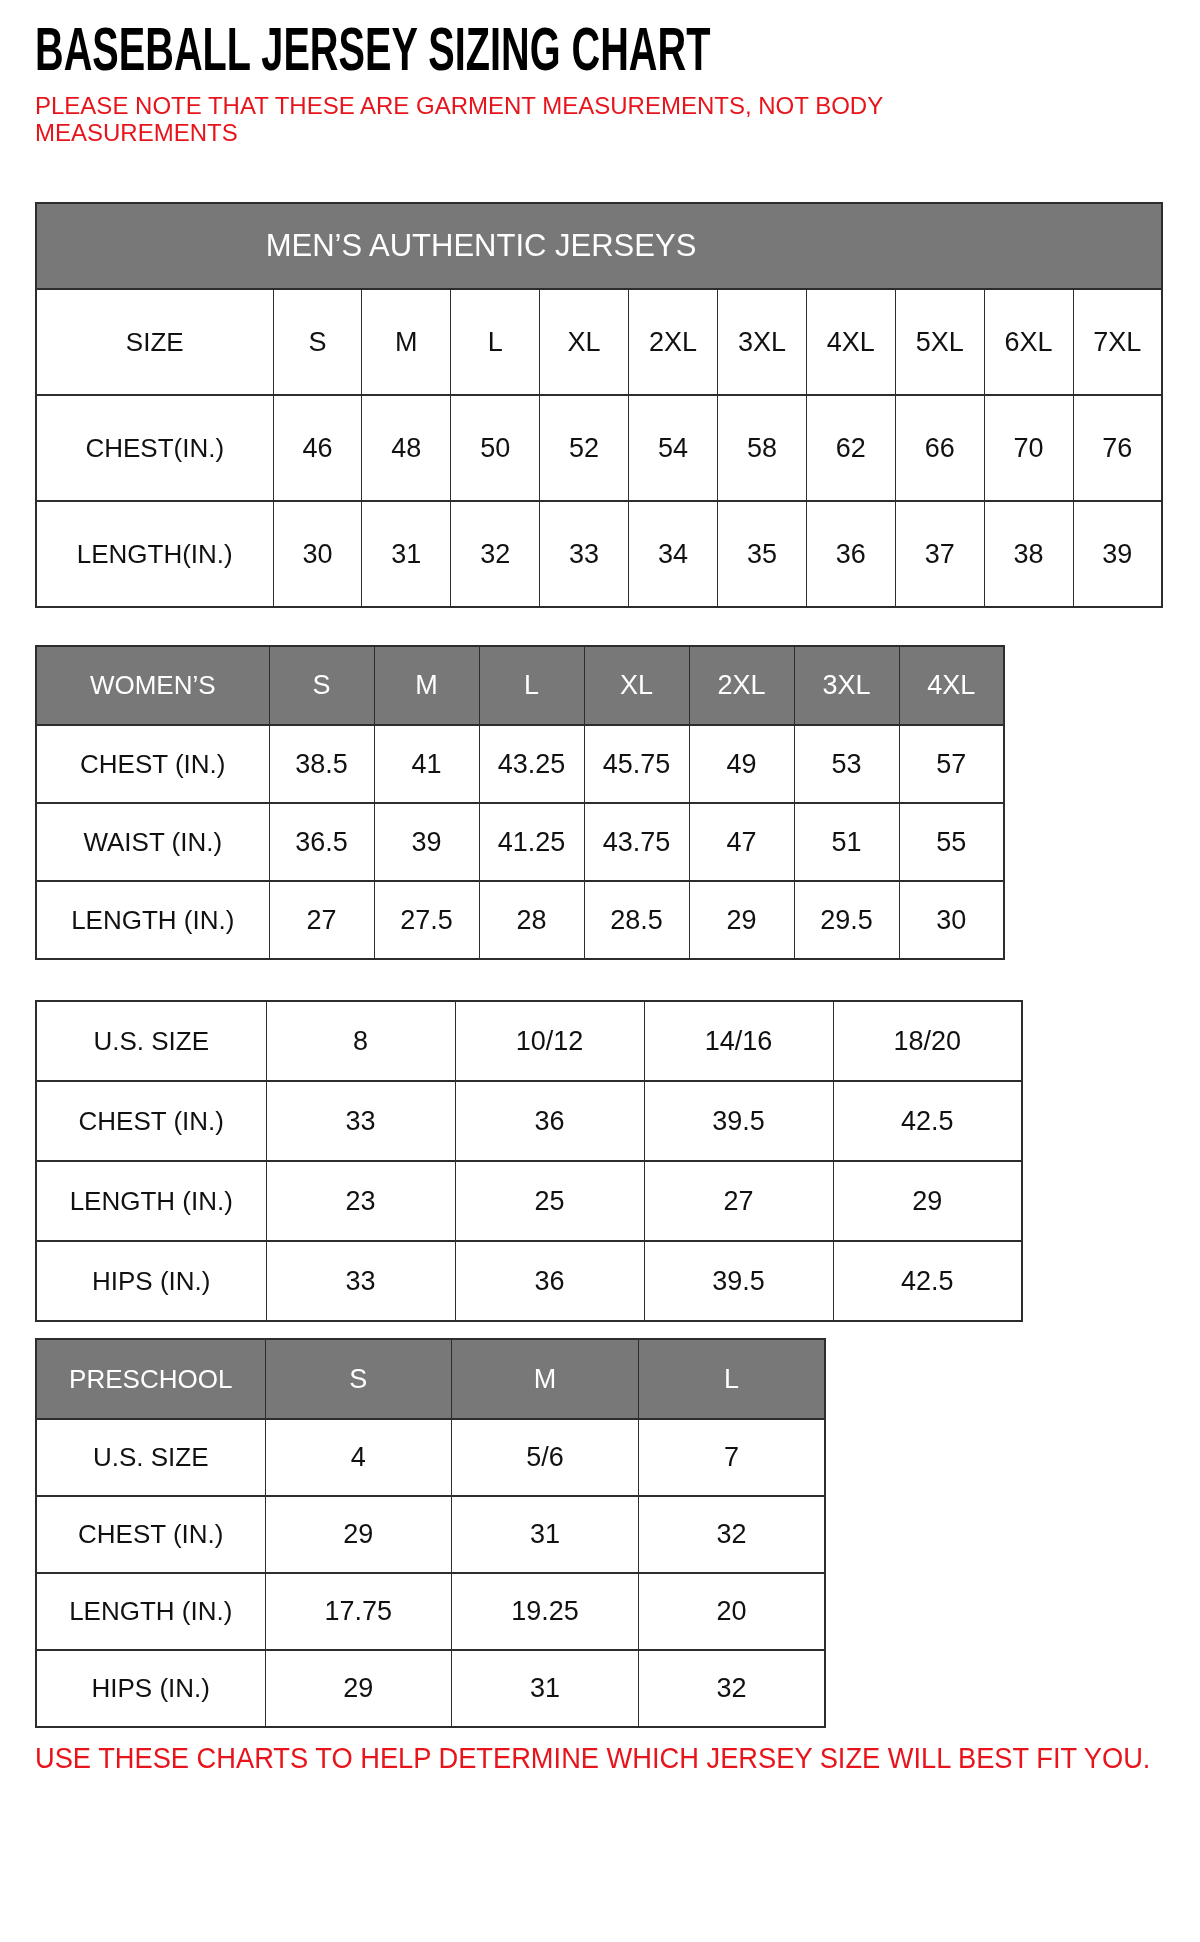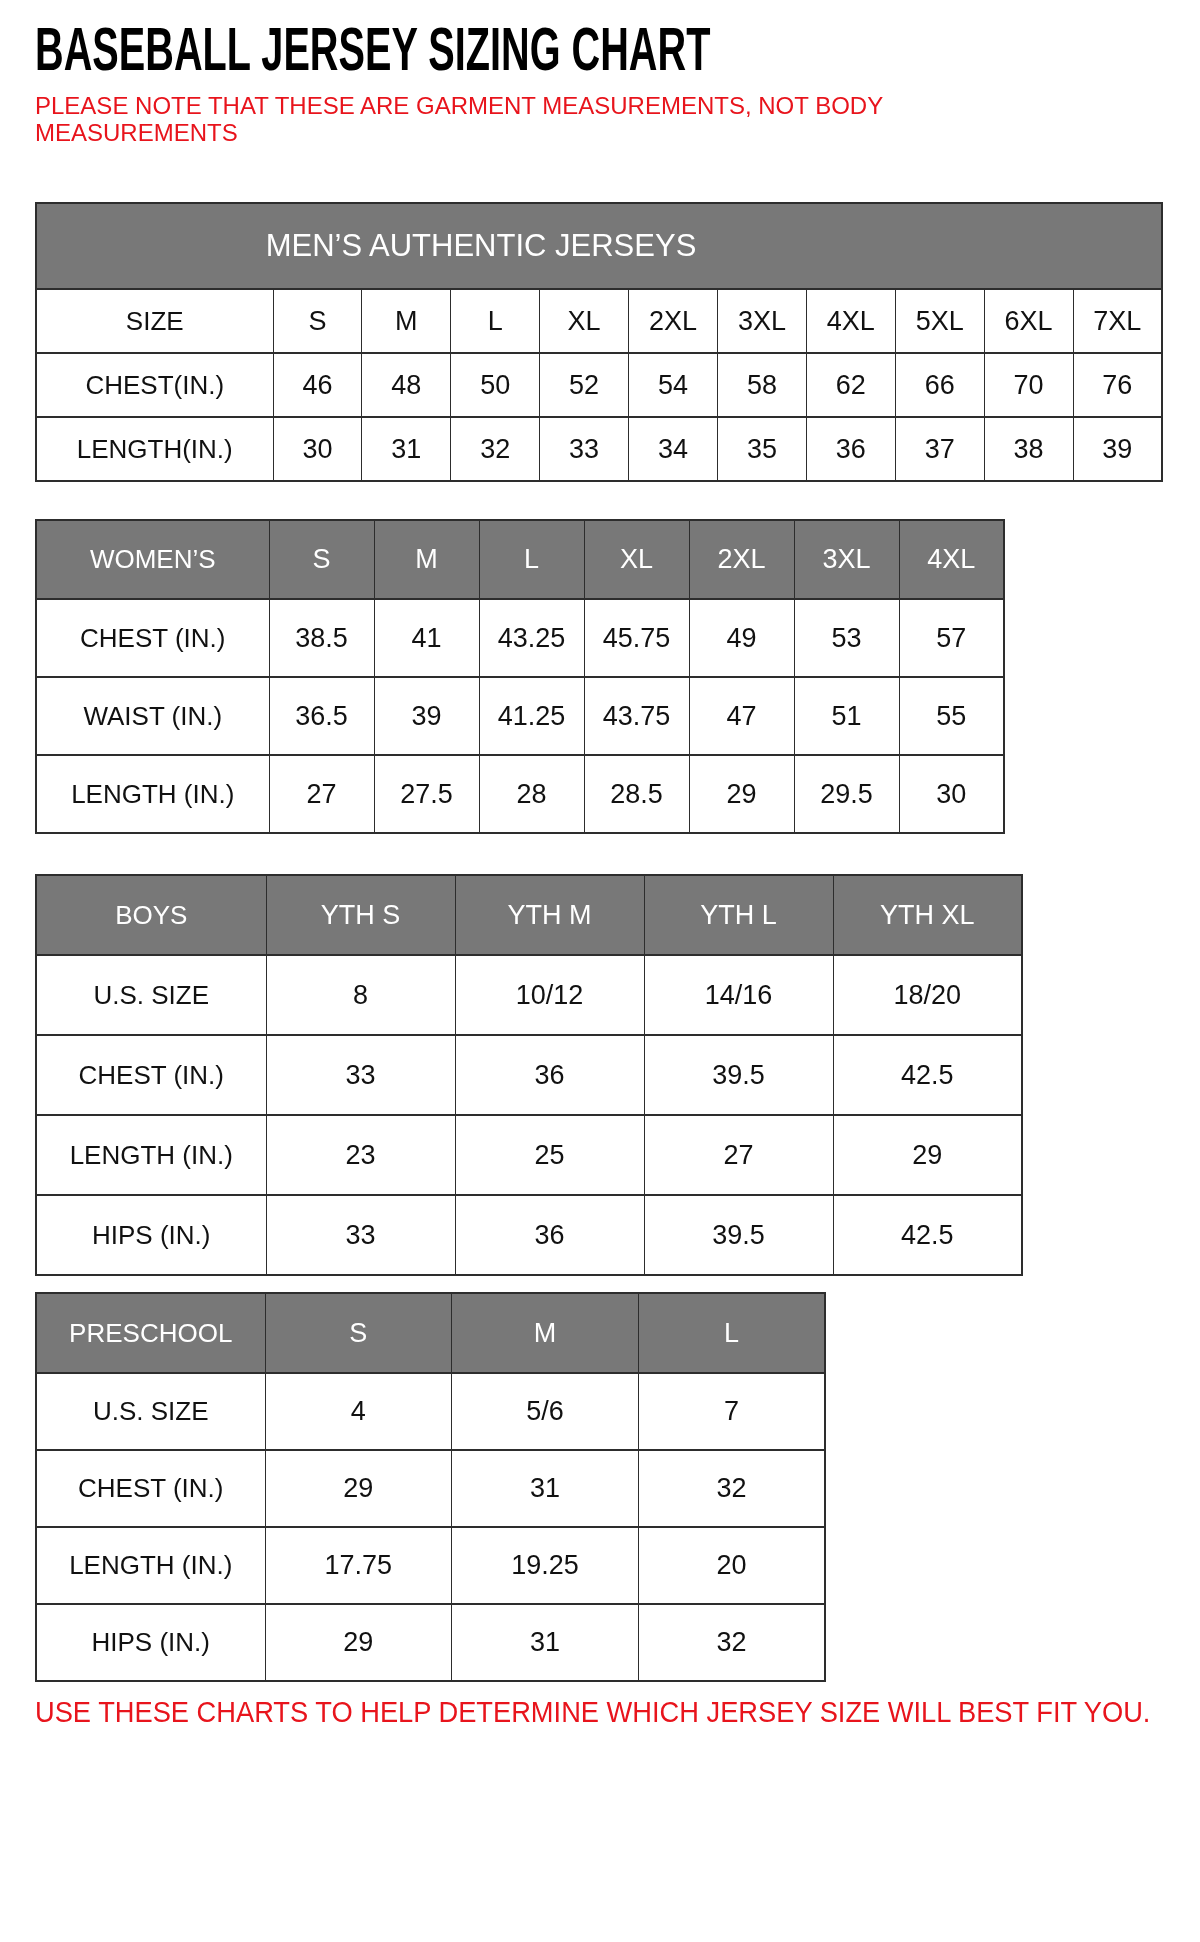--- a/index.html
+++ b/index.html
@@ -27,21 +27,21 @@
     border:1px solid var(--border); border-top-width:2px; border-bottom-width:2px;
     padding:0 4px; font-size:27px; overflow:hidden; vertical-align:middle;
   }
   .sz td.lbl { font-size:26px; white-space:pre-line; }
   .sz tr.head.gray-row td { background:var(--gray); color:#fff; }
   .sz td.banner {
     background:var(--gray); color:#fff; font-size:31px;
     padding-right:240px;
   }
   .t-mens       { width:1128px; margin-top:56px; }
-  .t-mens tr    { height:64px; }
+  .t-mens tr    { height:106px; }
   .t-mens tr.banner-row { height:86px; }
   .t-womens     { width:970px;  margin-top:37px; }
   .t-womens tr  { height:78px; }
   .t-womens tr.head { height:79px; }
   .t-boys       { width:988px;  margin-top:40px; }
   .t-boys tr    { height:80px; }
   .t-preschool  { width:791px;  margin-top:16px; }
   .t-preschool tr { height:77px; }
   .t-preschool tr.head { height:80px; }
   .footer { margin-top:14px; font-size:29px; color:var(--red); white-space:nowrap; }
@@ -176,27 +176,20 @@
 <div>
     <table class="sz t-boys">
       <colgroup>
         <col style="width: 230px;">
         <col>
         <col>
         <col>
         <col>
       </colgroup>
       <tbody>
-        <tr class="head gray-row">
-          <td class="lbl">BOYS</td>
-          <td class="val">YTH S</td>
-          <td class="val">YTH M</td>
-          <td class="val">YTH L</td>
-          <td class="val">YTH XL</td>
-        </tr>
         <tr>
           <td class="lbl">U.S. SIZE</td>
           <td class="val">8</td>
           <td class="val">10/12</td>
           <td class="val">14/16</td>
           <td class="val">18/20</td>
         </tr>
         <tr>
           <td class="lbl">CHEST (IN.)</td>
           <td class="val">33</td>

